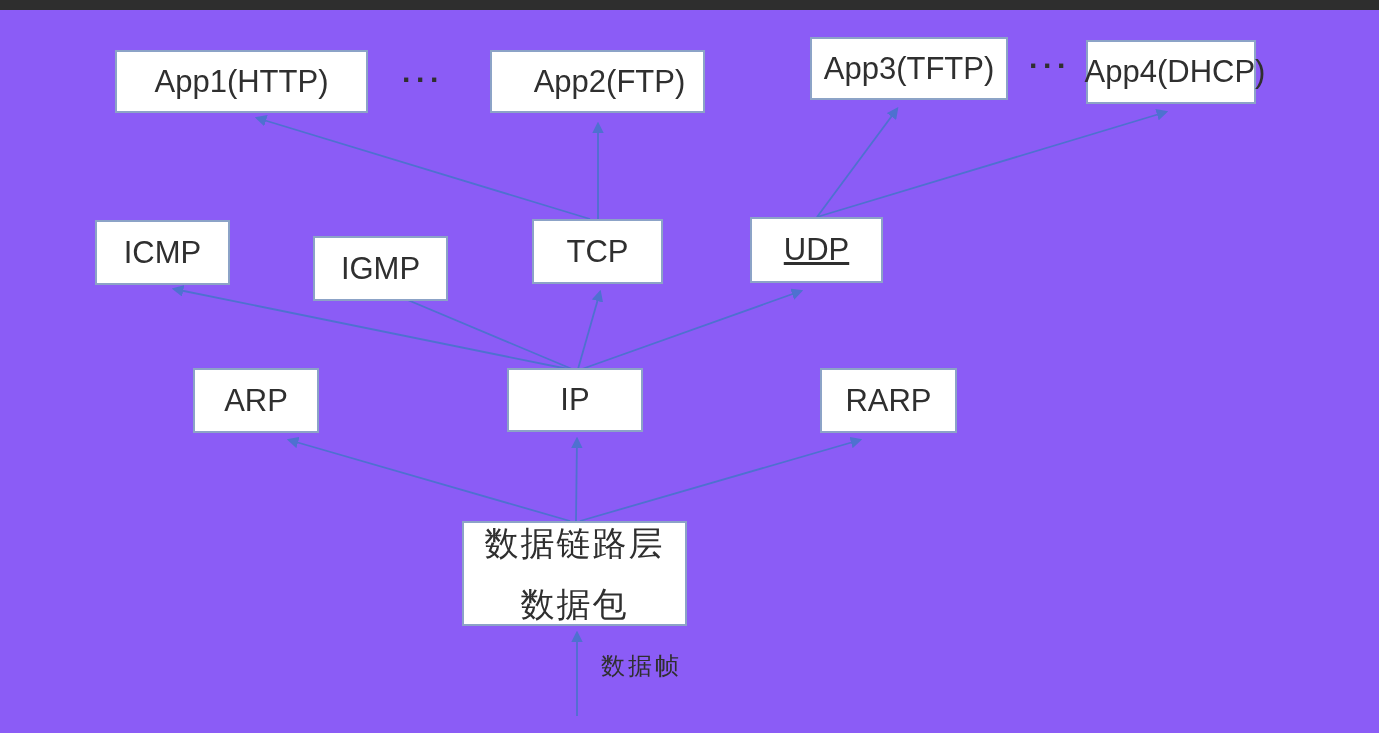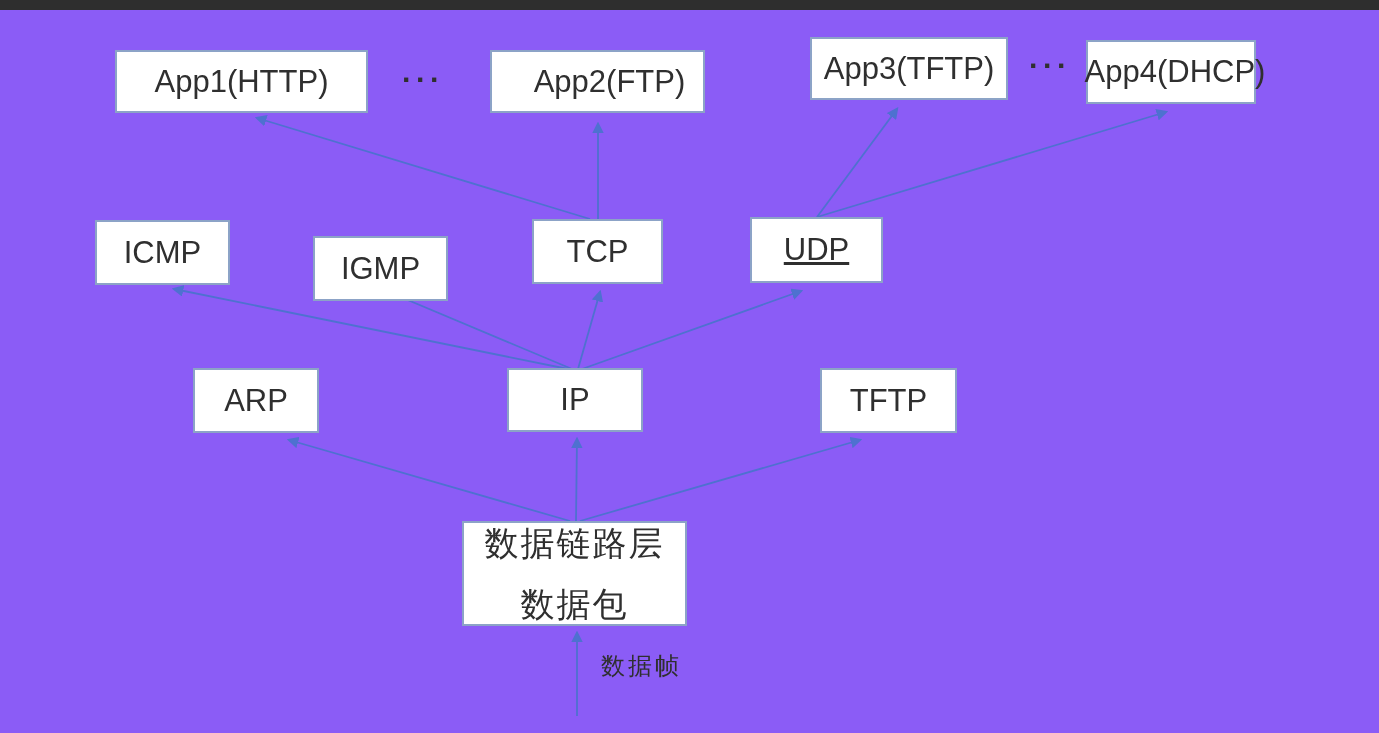--- a/index.html
+++ b/index.html
@@ -140,21 +140,21 @@
     <span>UDP</span>
   </div>
 
   <div class="node n-arp">
     <span>ARP</span>
   </div>
   <div class="node n-ip">
     <span>IP</span>
   </div>
   <div class="node n-rarp">
-    <span>TFTP</span>
+    <span>RARP</span>
   </div>
 
   <div class="node two-line n-link">
     <span>数据链路层</span>
     <span>数据包</span>
   </div>
 
   <div class="frame-label">数据帧</div>
 
 </div>

